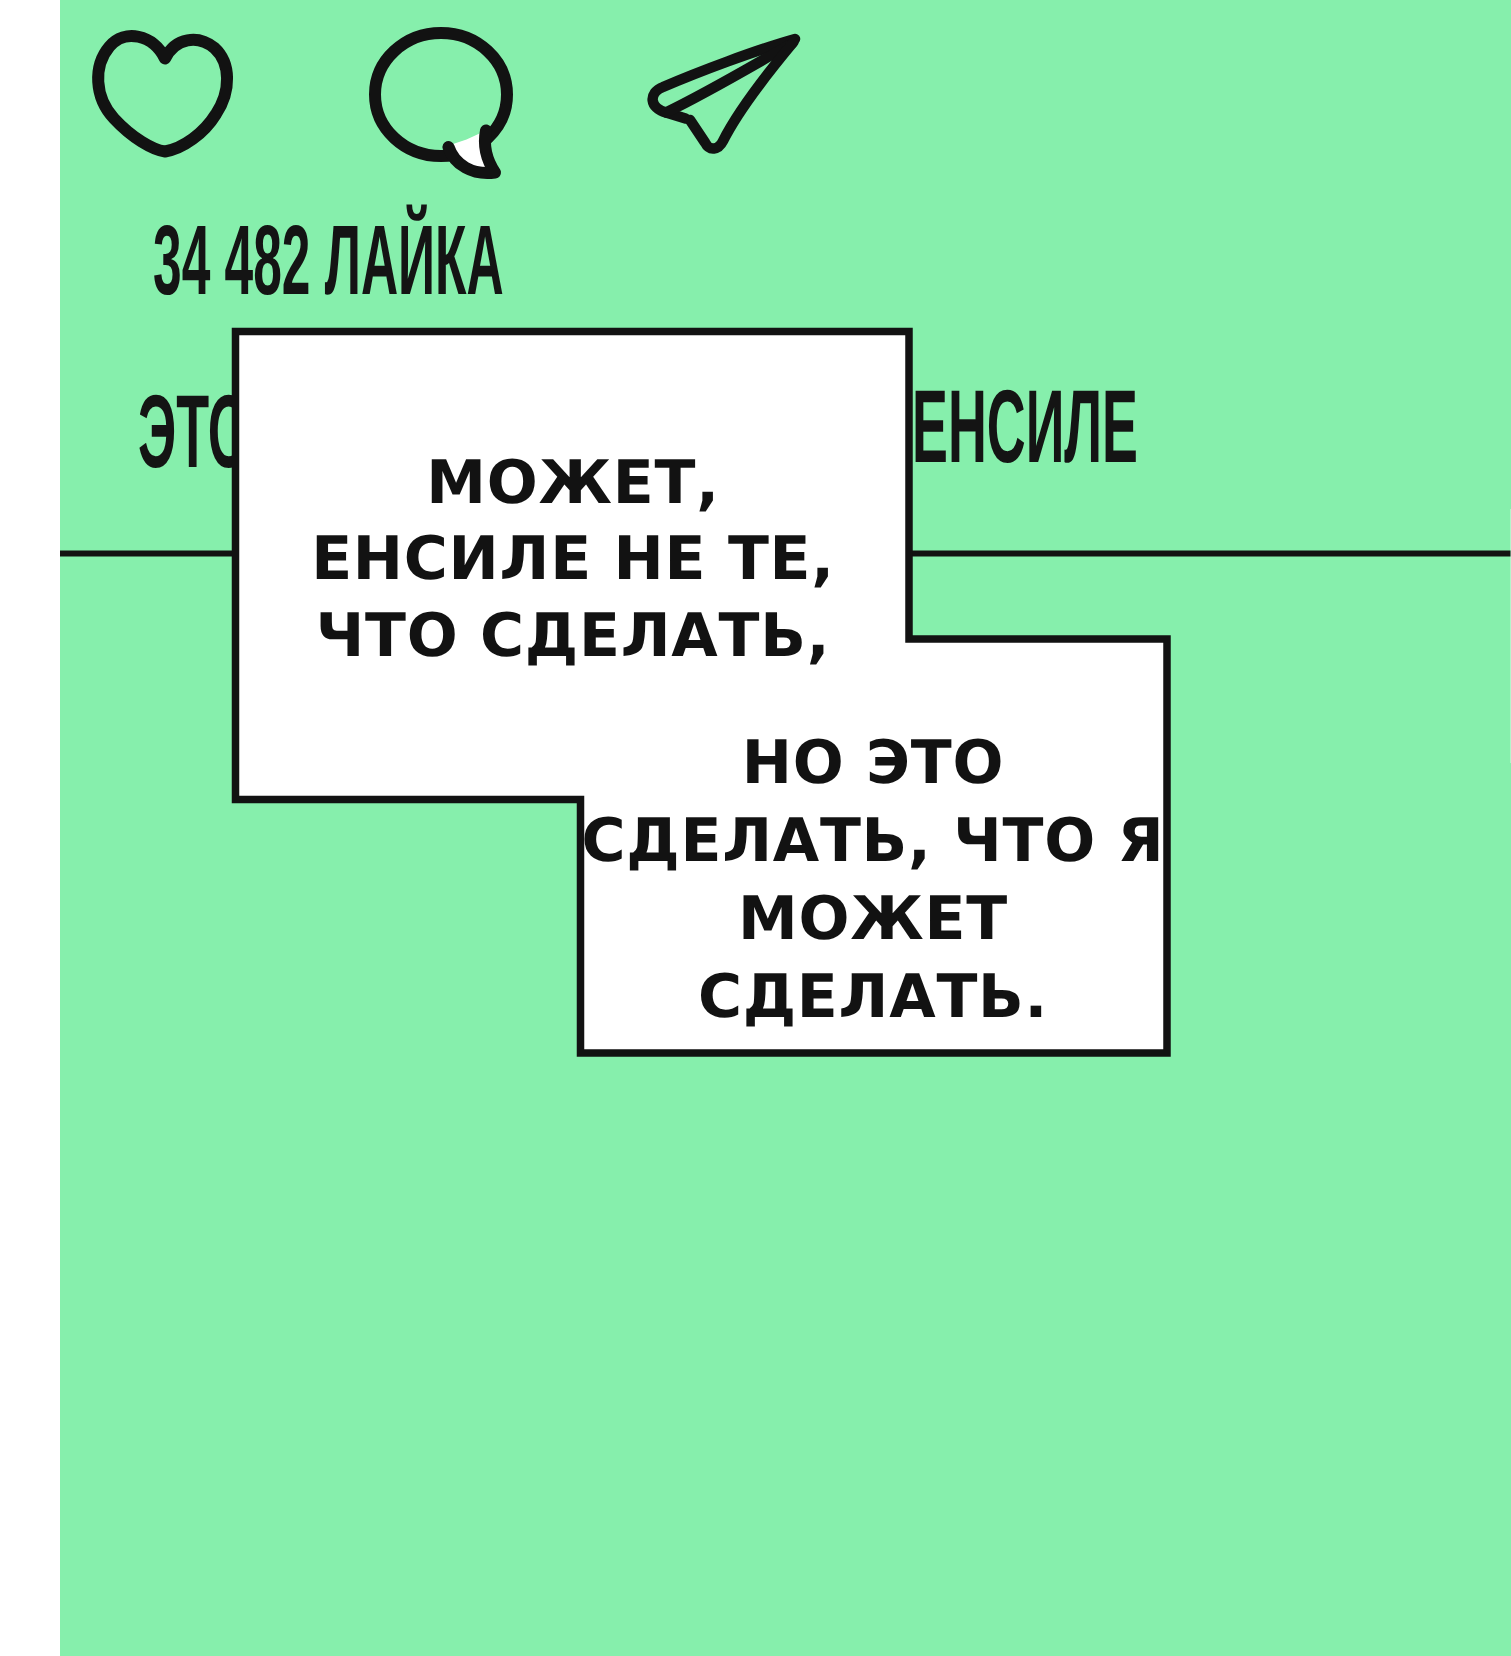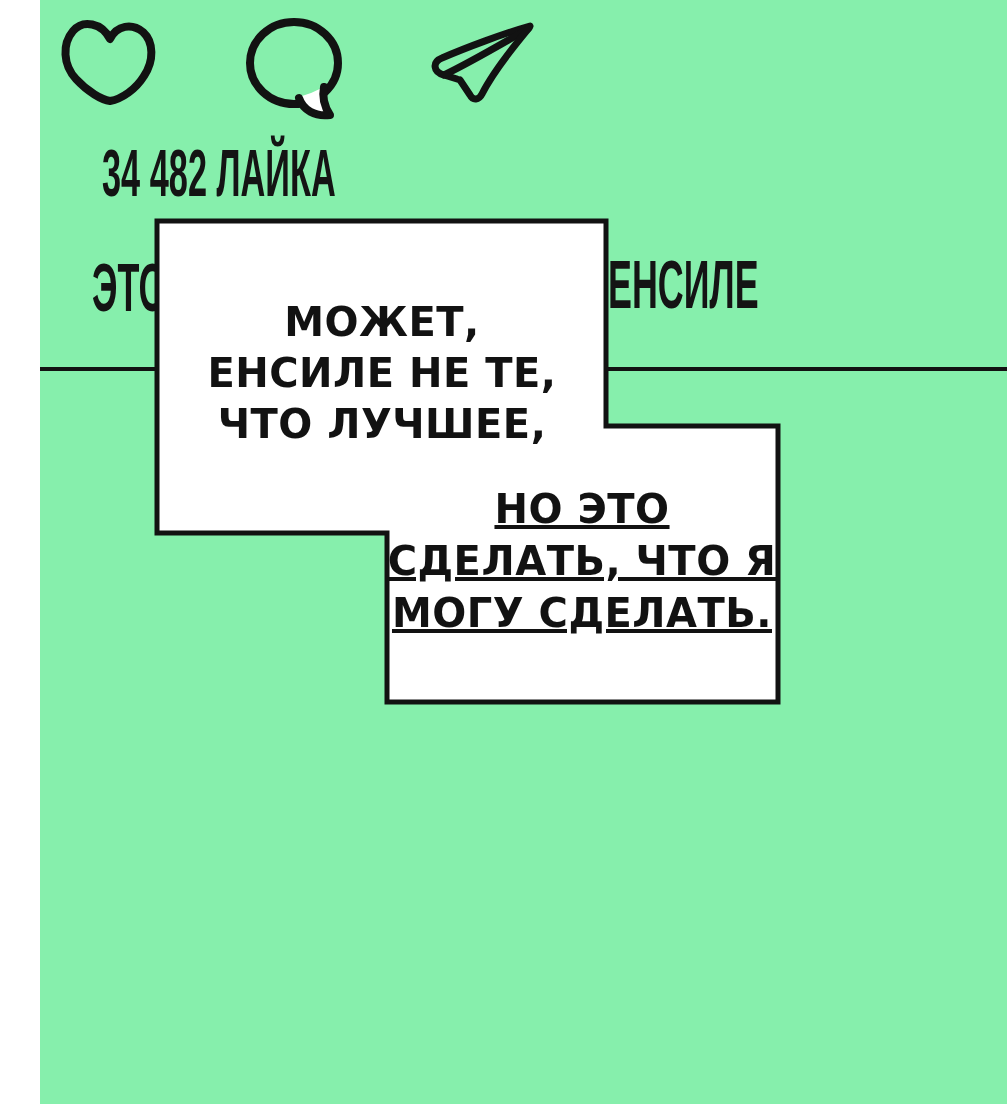--- a/index.html
+++ b/index.html
@@ -35,21 +35,21 @@
   .bubble-text{
     position:absolute;z-index:3;
     text-align:center;
     font-family:"DejaVu Sans", sans-serif;
     font-weight:bold;
     font-size:40px;
     letter-spacing:0.5px;
     color:#121212;
   }
   #bubble1-text{left:118px;width:448px;top:297px;line-height:51px;}
-  #bubble2-text{left:346px;width:392px;top:483px;line-height:52px;text-decoration:underline;}
+  #bubble2-text{left:346px;width:392px;top:483px;line-height:52px;}
 </style>
 </head>
 <body>
 
 <div id="panel">
 
   <div class="icon" style="left:20px;top:17px;width:100px;height:92px;">
     <svg width="100" height="92" viewBox="0 0 100 92">
       <path d="M50,22 C42,6 23,2 13,14 C2,27 3,48 16,62 C28,75 42,83 50,84 C62,82 76,72 84,59 C94,44 94,25 83,15 C72,6 57,8 50,22 Z" fill="none" stroke="#121212" stroke-width="8" stroke-linecap="round" stroke-linejoin="round"></path>
     </svg>
@@ -78,22 +78,22 @@
 
   <div id="divider-line"></div>
 
   <svg id="bubble-shape" width="1007" height="1104" viewBox="0 0 1007 1104">
     <path d="M117,221 H566 V426 H738 V702 H347 V533 H117 Z" fill="#ffffff" stroke="#121212" stroke-width="5"></path>
   </svg>
 
   <div id="bubble1-text" class="bubble-text">
     <div>МОЖЕТ,</div>
     <div>ЕНСИЛЕ НЕ ТЕ,</div>
-    <div>ЧТО ЛУЧШЕЕ,</div>
+    <div>ЧТО СДЕЛАТЬ,</div>
   </div>
 
   <div id="bubble2-text" class="bubble-text">
     <div>НО ЭТО</div>
     <div>СДЕЛАТЬ, ЧТО Я</div>
-    <div>МОГУ СДЕЛАТЬ.</div>
+    <div>МОЖЕТ СДЕЛАТЬ.</div>
   </div>
 
 </div>
 
 </body></html>

